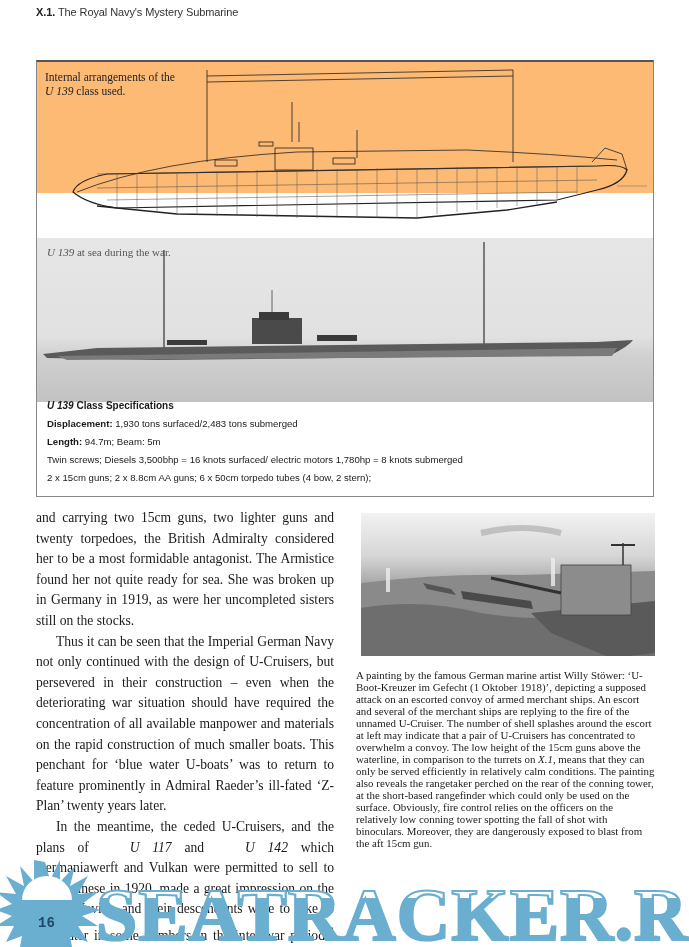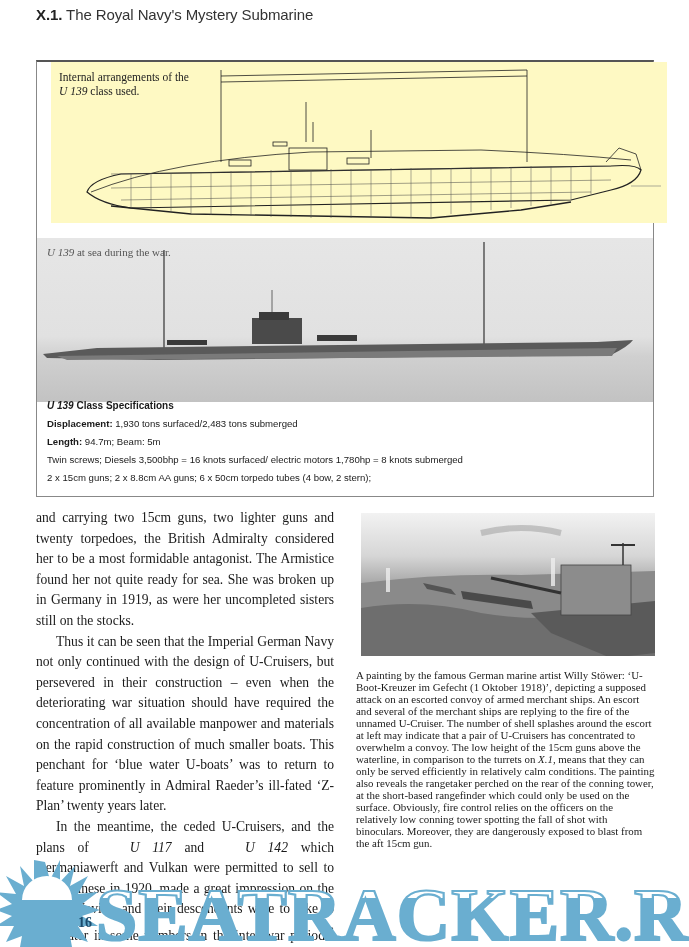--- a/index.html
+++ b/index.html
@@ -1,40 +1,40 @@
 <!DOCTYPE html>
 <html><head>
 <meta charset="utf-8">
 <style>
   html, body { margin:0; padding:0; }
   body { width:689px; height:947px; background:#ffffff; position:relative; overflow:hidden; font-family:"Liberation Serif", serif; color:#1a1a1a; }
-  .running-head { position:absolute; left:36px; top:6px; font-family:"Liberation Sans", sans-serif; font-size:15px; color:#333; letter-spacing:-0.1px; }
+  .running-head { position:absolute; left:36px; top:6px; font-family:"Liberation Sans", sans-serif; font-size:11px; color:#333; letter-spacing:-0.1px; }
   .running-head b { font-weight:bold; color:#222; }
   .frame { position:absolute; left:36px; top:60px; width:618px; height:437px; border:1px solid #888; border-top:2px solid #555; box-sizing:border-box; background:#fff; }
-  .fig1 { position:absolute; left:0; top:0; width:616px; height:161px; background:#fef9c3;margin-left:14px; }
+  .fig1 { position:absolute; left:0; top:0; width:616px; height:131px; background:#fdba74; }
   .fig1-caption { position:absolute; left:8px; top:8px; font-size:11.5px; line-height:14px; color:#222; }
   .fig1-caption i { font-style:italic; }
   .fig1 svg { position:absolute; left:0; top:0; }
   .fig2 { position:absolute; left:0; top:176px; width:616px; height:164px; background:linear-gradient(#e6e6e6 0%, #e1e1e1 60%, #d0d0d0 72%, #c2c2c2 100%); overflow:hidden; }
   .fig2-caption { position:absolute; left:10px; top:8px; font-size:11px; color:#555; }
   .fig2 svg { position:absolute; left:0; top:0; }
   .specs { position:absolute; left:0; top:327px; width:616px; height:104px; padding:8px 10px; box-sizing:border-box; font-family:"Liberation Sans", sans-serif; font-size:9.6px; line-height:18px; color:#1a1a1a; }
   .specs .title { font-weight:bold; font-size:10px; }
   .specs .title i { font-style:italic; }
   .specs b { font-weight:bold; }
   .body-col { position:absolute; left:36px; top:508px; width:298px; font-size:13.6px; line-height:20.6px; text-align:justify; color:#1a1a1a; }
   .body-col p { margin:0; }
   .body-col p.indent { text-indent:20px; }
   .body-col i { font-style:italic;margin-left:28px; }
   .painting { position:absolute; left:361px; top:513px; width:294px; height:143px; background:linear-gradient(#f2f2f2 0%, #d6d6d6 30%, #9a9a9a 55%, #7a7a7a 100%); overflow:hidden; }
   .painting svg { position:absolute; left:0; top:0; }
   .painting-caption { position:absolute; left:356px; top:669px; width:300px; font-size:10.9px; line-height:12px; color:#1a1a1a; }
   .painting-caption i { font-style:italic; }
   .watermark { position:absolute; left:0; top:860px; width:689px; height:87px; pointer-events:none; }
-  .page-number { position:absolute; left:38px; top:915px; font-family:Liberation Serif, serif; font-weight:bold; font-size:14px; color:#1b4a6b;margin-left:40px; }
+  .page-number { position:absolute; left:38px; top:915px; font-family:Liberation Mono, monospace; font-weight:bold; font-size:14px; color:#1b4a6b; }
 </style>
 </head>
 <body>
 
 <div class="running-head">
   <b>X.1.</b>
   <span>The Royal Navy's Mystery Submarine</span>
 </div>
 
 <div class="frame">

